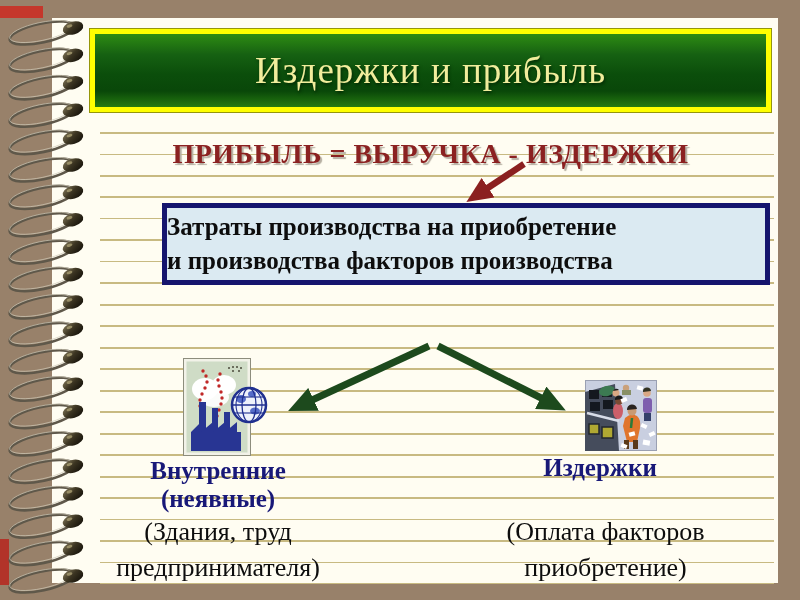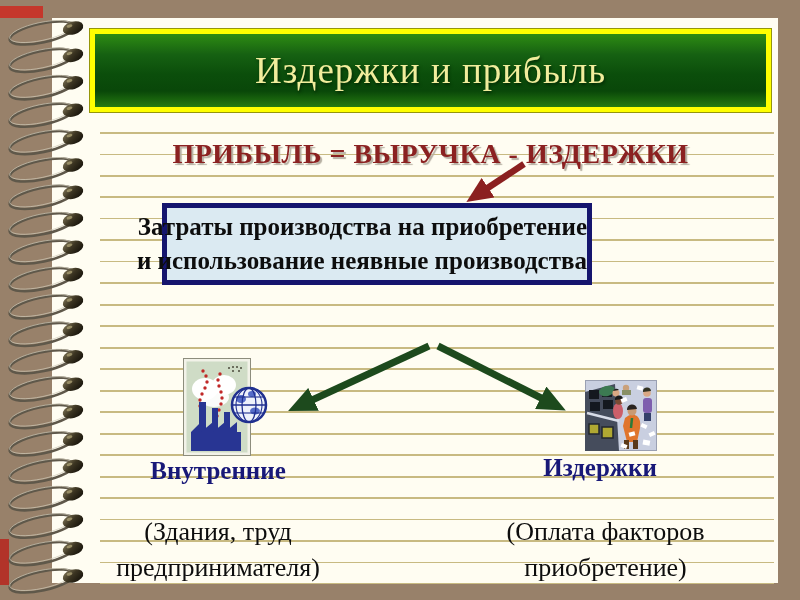--- a/index.html
+++ b/index.html
@@ -28,23 +28,23 @@
   .banner-title{
     color:#f1ed9c; font-size:37px; letter-spacing:1px;
     text-shadow:1px 2px 3px #042a04;
   }
   .formula{
     position:absolute; left:90px; top:138px; width:681px; text-align:center;
     font-size:28px; font-weight:bold; color:#8b2121; letter-spacing:.5px;
     text-shadow:2px 2px 1px #b6afa2; white-space:nowrap;
   }
   .def-box{
-    position:absolute; left:162px; top:203px; width:430px; height:82px; box-sizing:border-box;
+    position:absolute; left:162px; top:203px; width:608px; height:82px; box-sizing:border-box;
     background:#dbeaf2; border:5px solid #15156e;
-    display:flex; flex-direction:column; justify-content:center; align-items:flex-end;
+    display:flex; flex-direction:column; justify-content:center; align-items:flex-start;
   }
   .def-line{font-size:25px; font-weight:bold; color:#0d0d0d; line-height:34px; white-space:nowrap;}
   .econ-heading{
     position:absolute; left:90px; top:306px; width:681px; text-align:center;
     font-size:27px; font-weight:bold; color:#226b33; letter-spacing:.5px;
     text-shadow:2px 2px 1px #b2ab99; white-space:nowrap;
   }
   .arrows-layer{position:absolute; left:0; top:0; width:800px; height:600px; pointer-events:none;}
   .illustration{position:absolute;}
   .label-block{position:absolute; text-align:center; white-space:nowrap;}
@@ -67,21 +67,21 @@
   <div class="red-mark-left"></div>
 
   <div class="banner">
     <span class="banner-title">Издержки и прибыль</span>
   </div>
 
   <div class="formula">ПРИБЫЛЬ = ВЫРУЧКА - ИЗДЕРЖКИ</div>
 
   <div class="def-box">
     <span class="def-line">Затраты производства на приобретение</span>
-    <span class="def-line">и использование неявные производства</span>
+    <span class="def-line">и производства факторов производства</span>
   </div>
 
 
   <svg class="arrows-layer" viewBox="0 0 800 600">
     <defs>
       <marker id="headRed" markerWidth="4" markerHeight="3.6" refX="2.6" refY="1.8" orient="auto" markerUnits="strokeWidth">
         <path d="M0,0 L4,1.8 L0,3.6 z" fill="#8b2020"></path>
       </marker>
       <marker id="headGreen" markerWidth="4" markerHeight="3.6" refX="2.6" refY="1.8" orient="auto" markerUnits="strokeWidth">
         <path d="M0,0 L4,1.8 L0,3.6 z" fill="#1d4a1d"></path>
@@ -187,20 +187,21 @@
       <rect x="56" y="44" width="6" height="4" transform="rotate(25 59 46)"></rect>
       <rect x="44" y="52" width="6" height="4" transform="rotate(-15 47 54)"></rect>
       <rect x="58" y="60" width="7" height="5" transform="rotate(10 61 62)"></rect>
       <rect x="36" y="64" width="6" height="4" transform="rotate(20 39 66)"></rect>
       <rect x="64" y="52" width="6" height="4" transform="rotate(-25 67 54)"></rect>
     </g>
   </svg>
 
   <div class="label-block navy internal-navy">
     <div>Внутренние</div>
+    <div>(неявные)</div>
   </div>
   <div class="label-block black internal-black">
     <div>(Здания, труд</div>
     <div>предпринимателя)</div>
   </div>
   <div class="label-block navy external-navy">
     <div>Издержки</div>
   </div>
   <div class="label-block black external-black">
     <div>(Оплата факторов</div>

